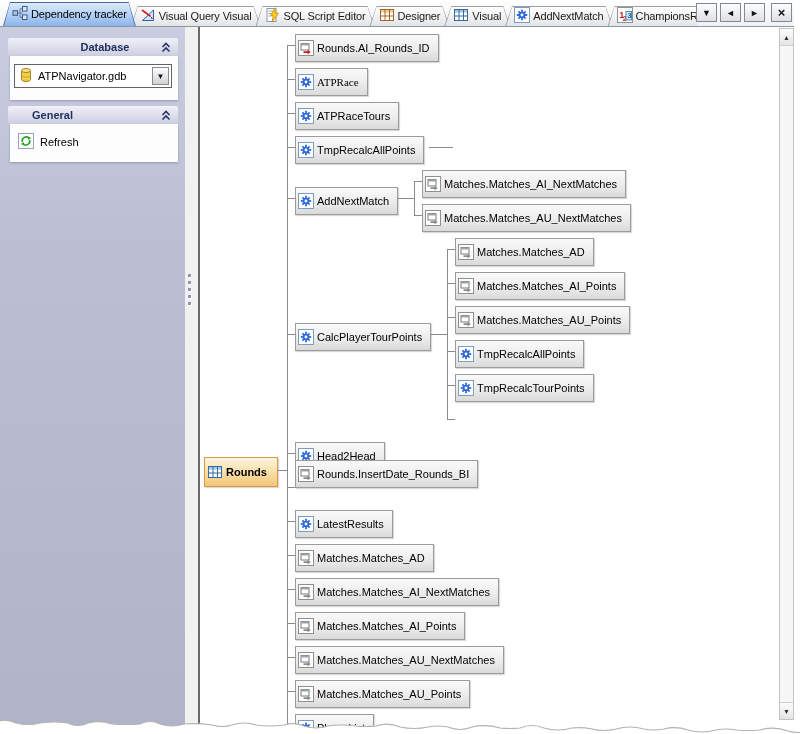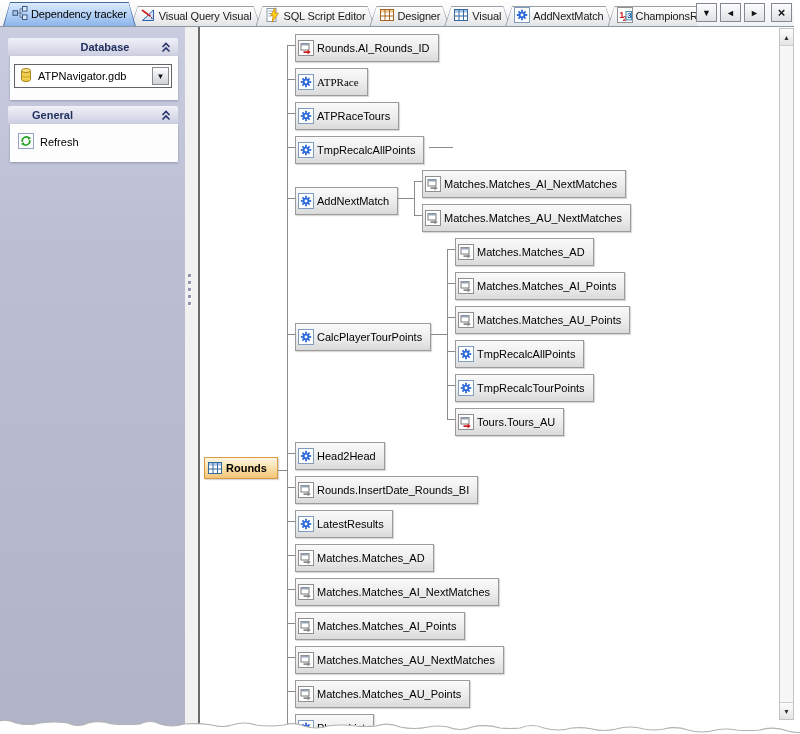--- a/index.html
+++ b/index.html
@@ -53,21 +53,21 @@
             background:#f1f1f1;border-right:2px solid #6a6a6a;box-sizing:content-box;}
   .content{position:absolute;left:200px;top:26px;width:594px;height:708px;background:#fff;z-index:1;}
 
   
   .tree-layer{position:absolute;left:0;top:0;width:800px;height:734px;z-index:4;}
   .connector{position:absolute;background:#8a8a8a;}
   .tree-node{position:absolute;height:28px;box-sizing:border-box;display:flex;align-items:center;gap:3px;
              padding:0 8px 0 2px;background:linear-gradient(180deg,#fafafa 0%,#ececec 55%,#dadada 100%);
              border:1px solid #9b9b9b;box-shadow:1px 1px 1px rgba(0,0,0,.15);white-space:nowrap;cursor:default;}
   .tree-node svg{flex:0 0 auto;}
-  .tree-node.root{height:22px;font-weight:bold;padding-right:10px;
+  .tree-node.root{height:30px;font-weight:bold;padding-right:10px;
                   background:linear-gradient(180deg,#fdf6e2 0%,#f9dfa8 50%,#f3c579 100%);
                   border-color:#d89a45;}
 
   
   .vscroll{position:absolute;left:779px;top:28px;width:15px;height:692px;z-index:6;
            background:#f7f7f7;border:1px solid #c4c4c4;box-sizing:border-box;}
   .vs-btn{position:absolute;left:0;width:13px;height:16px;background:linear-gradient(180deg,#fdfdfd,#e4e4e4);
           display:flex;align-items:center;justify-content:center;font-size:7px;color:#333;}
   .vs-up{top:0;border-bottom:1px solid #cfcfcf;}
   .vs-down{bottom:0;border-top:1px solid #cfcfcf;}
@@ -463,50 +463,39 @@
               <line x1="4.4" y1="4.4" x2="11.6" y2="11.6"></line>
               <line x1="11.6" y1="4.4" x2="4.4" y2="11.6"></line>
             </g>
             <circle cx="8" cy="8" r="3.3" fill="#2e6bd8"></circle>
             <circle cx="8" cy="8" r="1.4" fill="#fff"></circle>
           </svg>
         </span>
         <span>TmpRecalcTourPoints</span>
       </div>
       <div class="connector" style="left: 447px; top: 419px; width: 8px; height: 1px;"></div>
-      <div class="tree-node" style="top: 408px; left: 455px;">
-        <span style="display: flex;">
-          <svg width="16" height="16" viewBox="0 0 16 16">
-            <rect x="0.5" y="0.5" width="15" height="15" fill="#fff" stroke="#8f8f8f"></rect>
-            <rect x="3" y="3.5" width="8" height="6.5" fill="#fff" stroke="#7a7a7a"></rect>
-            <rect x="3" y="3.5" width="8" height="2" fill="#9aa6b8"></rect>
-            <path d="M5.5,11.3 h4 v-1.5 l3.3,2.3 -3.3,2.3 v-1.5 h-4 z" fill="#cf2020"></path>
-          </svg>
-        </span>
-        <span>Tours.Tours_AU</span>
-      </div>
       <div class="connector" style="left: 287px; top: 453px; width: 8px; height: 1px;"></div>
       <div class="tree-node" style="top: 442px; left: 295px;">
         <span style="display: flex;">
           <svg width="16" height="16" viewBox="0 0 16 16">
             <rect x="0.5" y="0.5" width="15" height="15" fill="#fff" stroke="#7d9cc0"></rect>
             <g stroke="#2e6bd8" stroke-width="1.8">
               <line x1="8" y1="2.8" x2="8" y2="13.2"></line>
               <line x1="2.8" y1="8" x2="13.2" y2="8"></line>
               <line x1="4.4" y1="4.4" x2="11.6" y2="11.6"></line>
               <line x1="11.6" y1="4.4" x2="4.4" y2="11.6"></line>
             </g>
             <circle cx="8" cy="8" r="3.3" fill="#2e6bd8"></circle>
             <circle cx="8" cy="8" r="1.4" fill="#fff"></circle>
           </svg>
         </span>
         <span>Head2Head</span>
       </div>
       <div class="connector" style="left: 287px; top: 487px; width: 8px; height: 1px;"></div>
-      <div class="tree-node" style="top: 476px; left: 295px;">
+      <div class="tree-node" style="top: 460px; left: 295px;">
         <span style="display: flex;">
           <svg width="16" height="16" viewBox="0 0 16 16">
             <rect x="0.5" y="0.5" width="15" height="15" fill="#fff" stroke="#8f8f8f"></rect>
             <rect x="3" y="3.5" width="8" height="6.5" fill="#fff" stroke="#7a7a7a"></rect>
             <rect x="3" y="3.5" width="8" height="2" fill="#9aa6b8"></rect>
             <path d="M5.5,11.3 h4 v-1.5 l3.3,2.3 -3.3,2.3 v-1.5 h-4 z" fill="#8a8a8a"></path>
           </svg>
         </span>
         <span>Rounds.InsertDate_Rounds_BI</span>
       </div>

